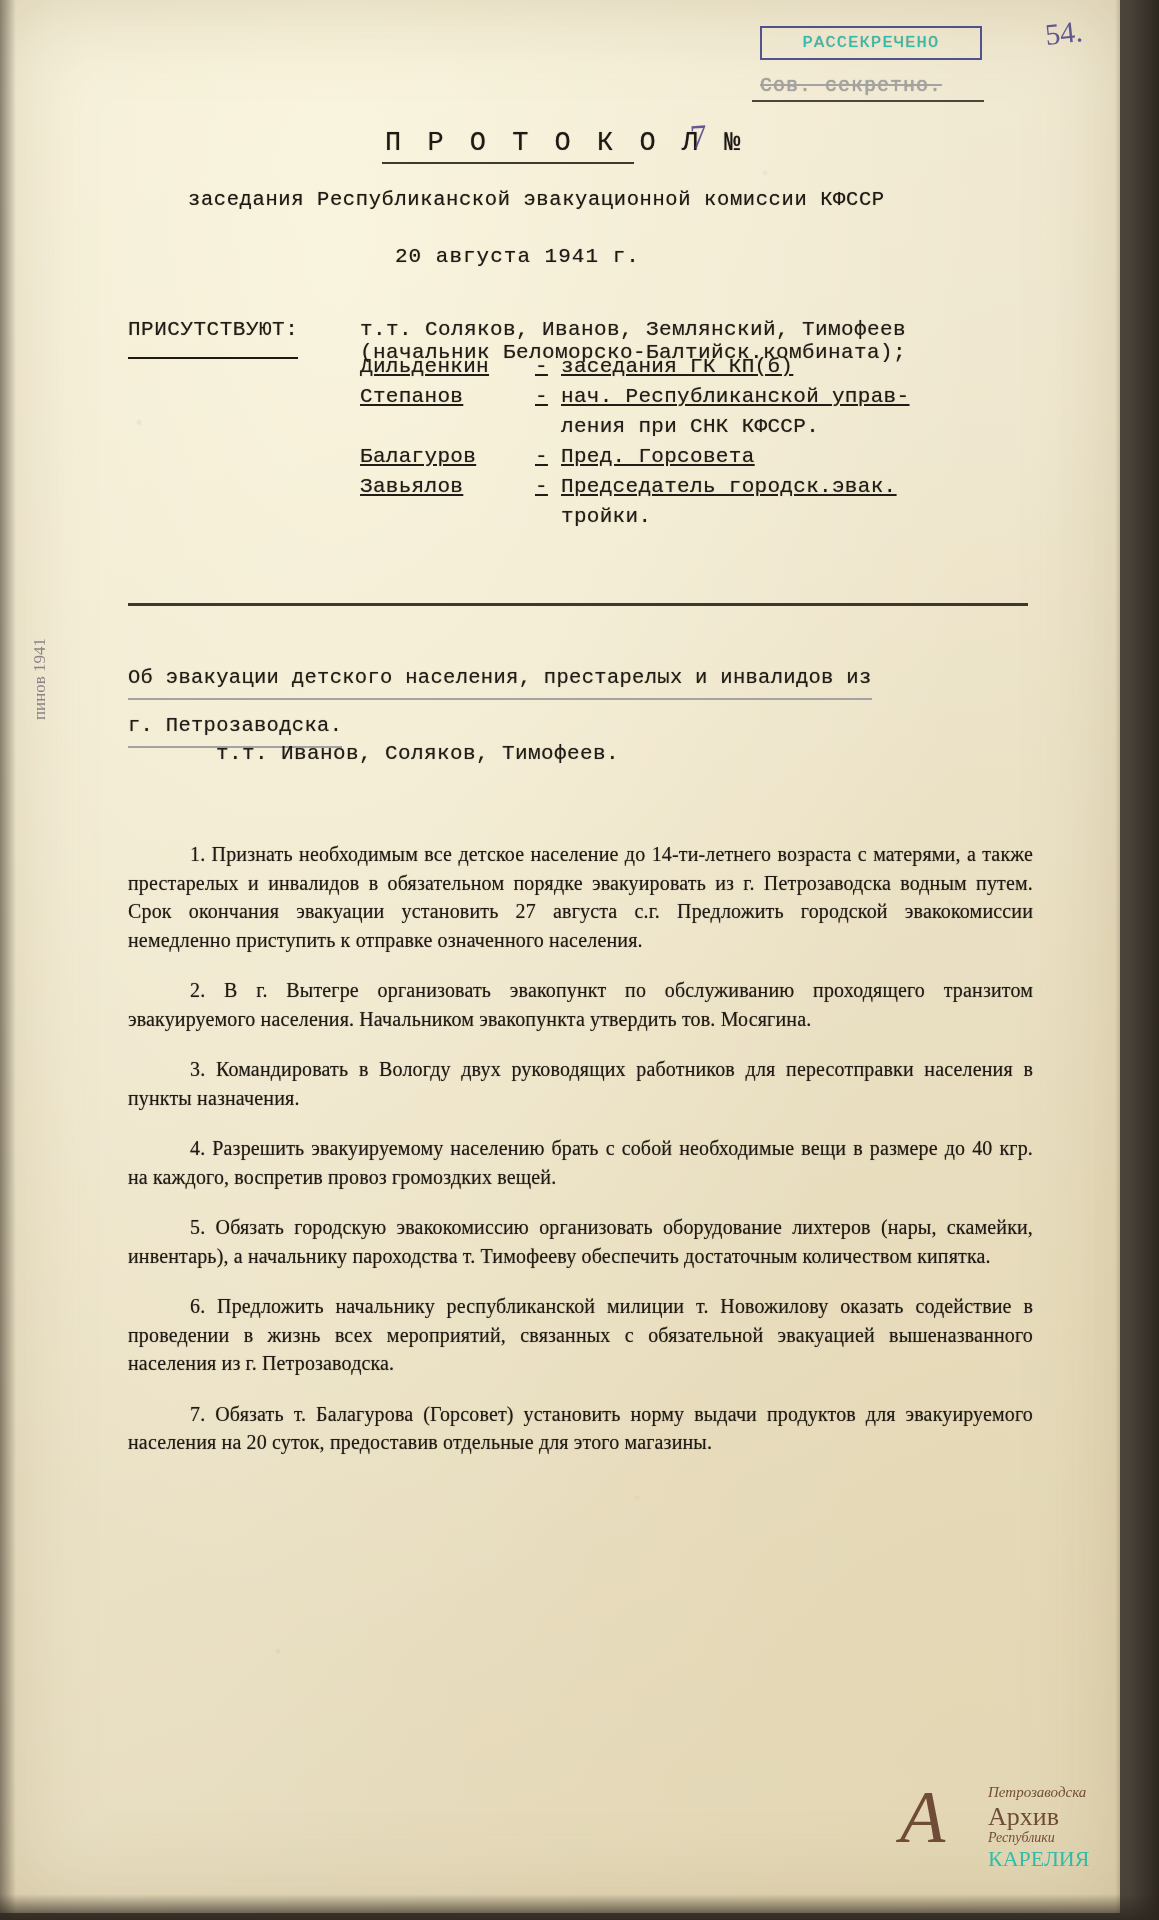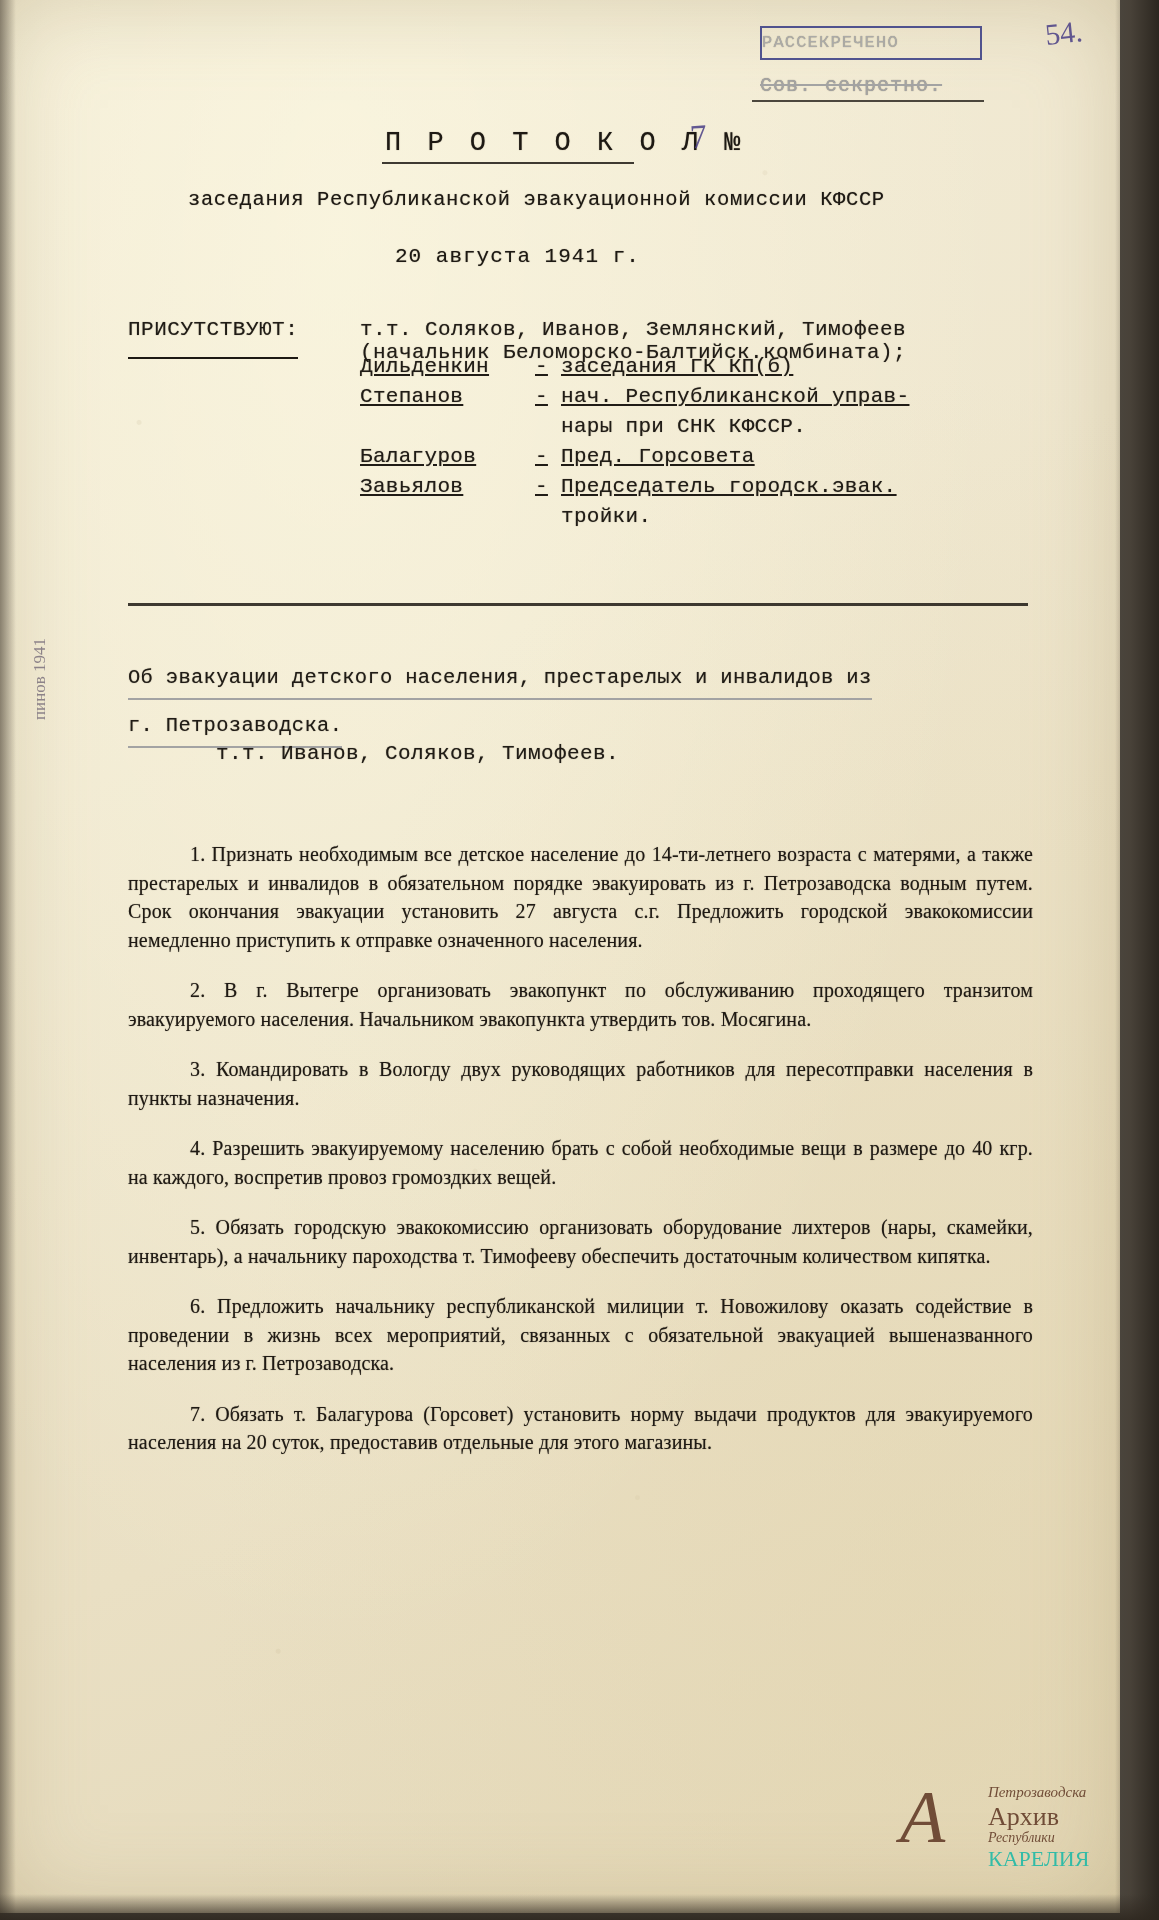--- a/index.html
+++ b/index.html
@@ -75,22 +75,23 @@
     text-shadow: 0 0 1px rgba(40,32,22,.55);
   }
 
   
   .stamp-declassified {
     position: absolute;
     left: 760px;
     top: 26px;
     width: 218px;
     padding: 5px 0 6px;
+    text-align: center;
     border: 2px solid #3b3f86;
-    color: #a3a3a3;
+    color: #14b8a6;
     font-size: 17px;
     letter-spacing: 1.2px;
     font-family: "Liberation Mono", "DejaVu Sans Mono", monospace;
     opacity: .88;
   }
   .folio-number {
     position: absolute;
     left: 1045px;
     top: 16px;
     font-family: "Liberation Serif", serif;
@@ -364,21 +365,21 @@
       <div class="att-row">
         <span class="att-name">Дильденкин</span>
         <span class="att-dash">-</span>
         <span class="att-role">заседания ГК КП(б)</span>
       </div>
       <div class="att-row">
         <span class="att-name">Степанов</span>
         <span class="att-dash">-</span>
         <span class="att-role">нач. Республиканской управ-</span>
       </div>
-      <div class="att-single att-cont">нары при СНК КФССР.</div>
+      <div class="att-single att-cont">ления при СНК КФССР.</div>
       <div class="att-row">
         <span class="att-name">Балагуров</span>
         <span class="att-dash">-</span>
         <span class="att-role">Пред. Горсовета</span>
       </div>
       <div class="att-row">
         <span class="att-name">Завьялов</span>
         <span class="att-dash">-</span>
         <span class="att-role">Председатель городск.эвак.</span>
       </div>

